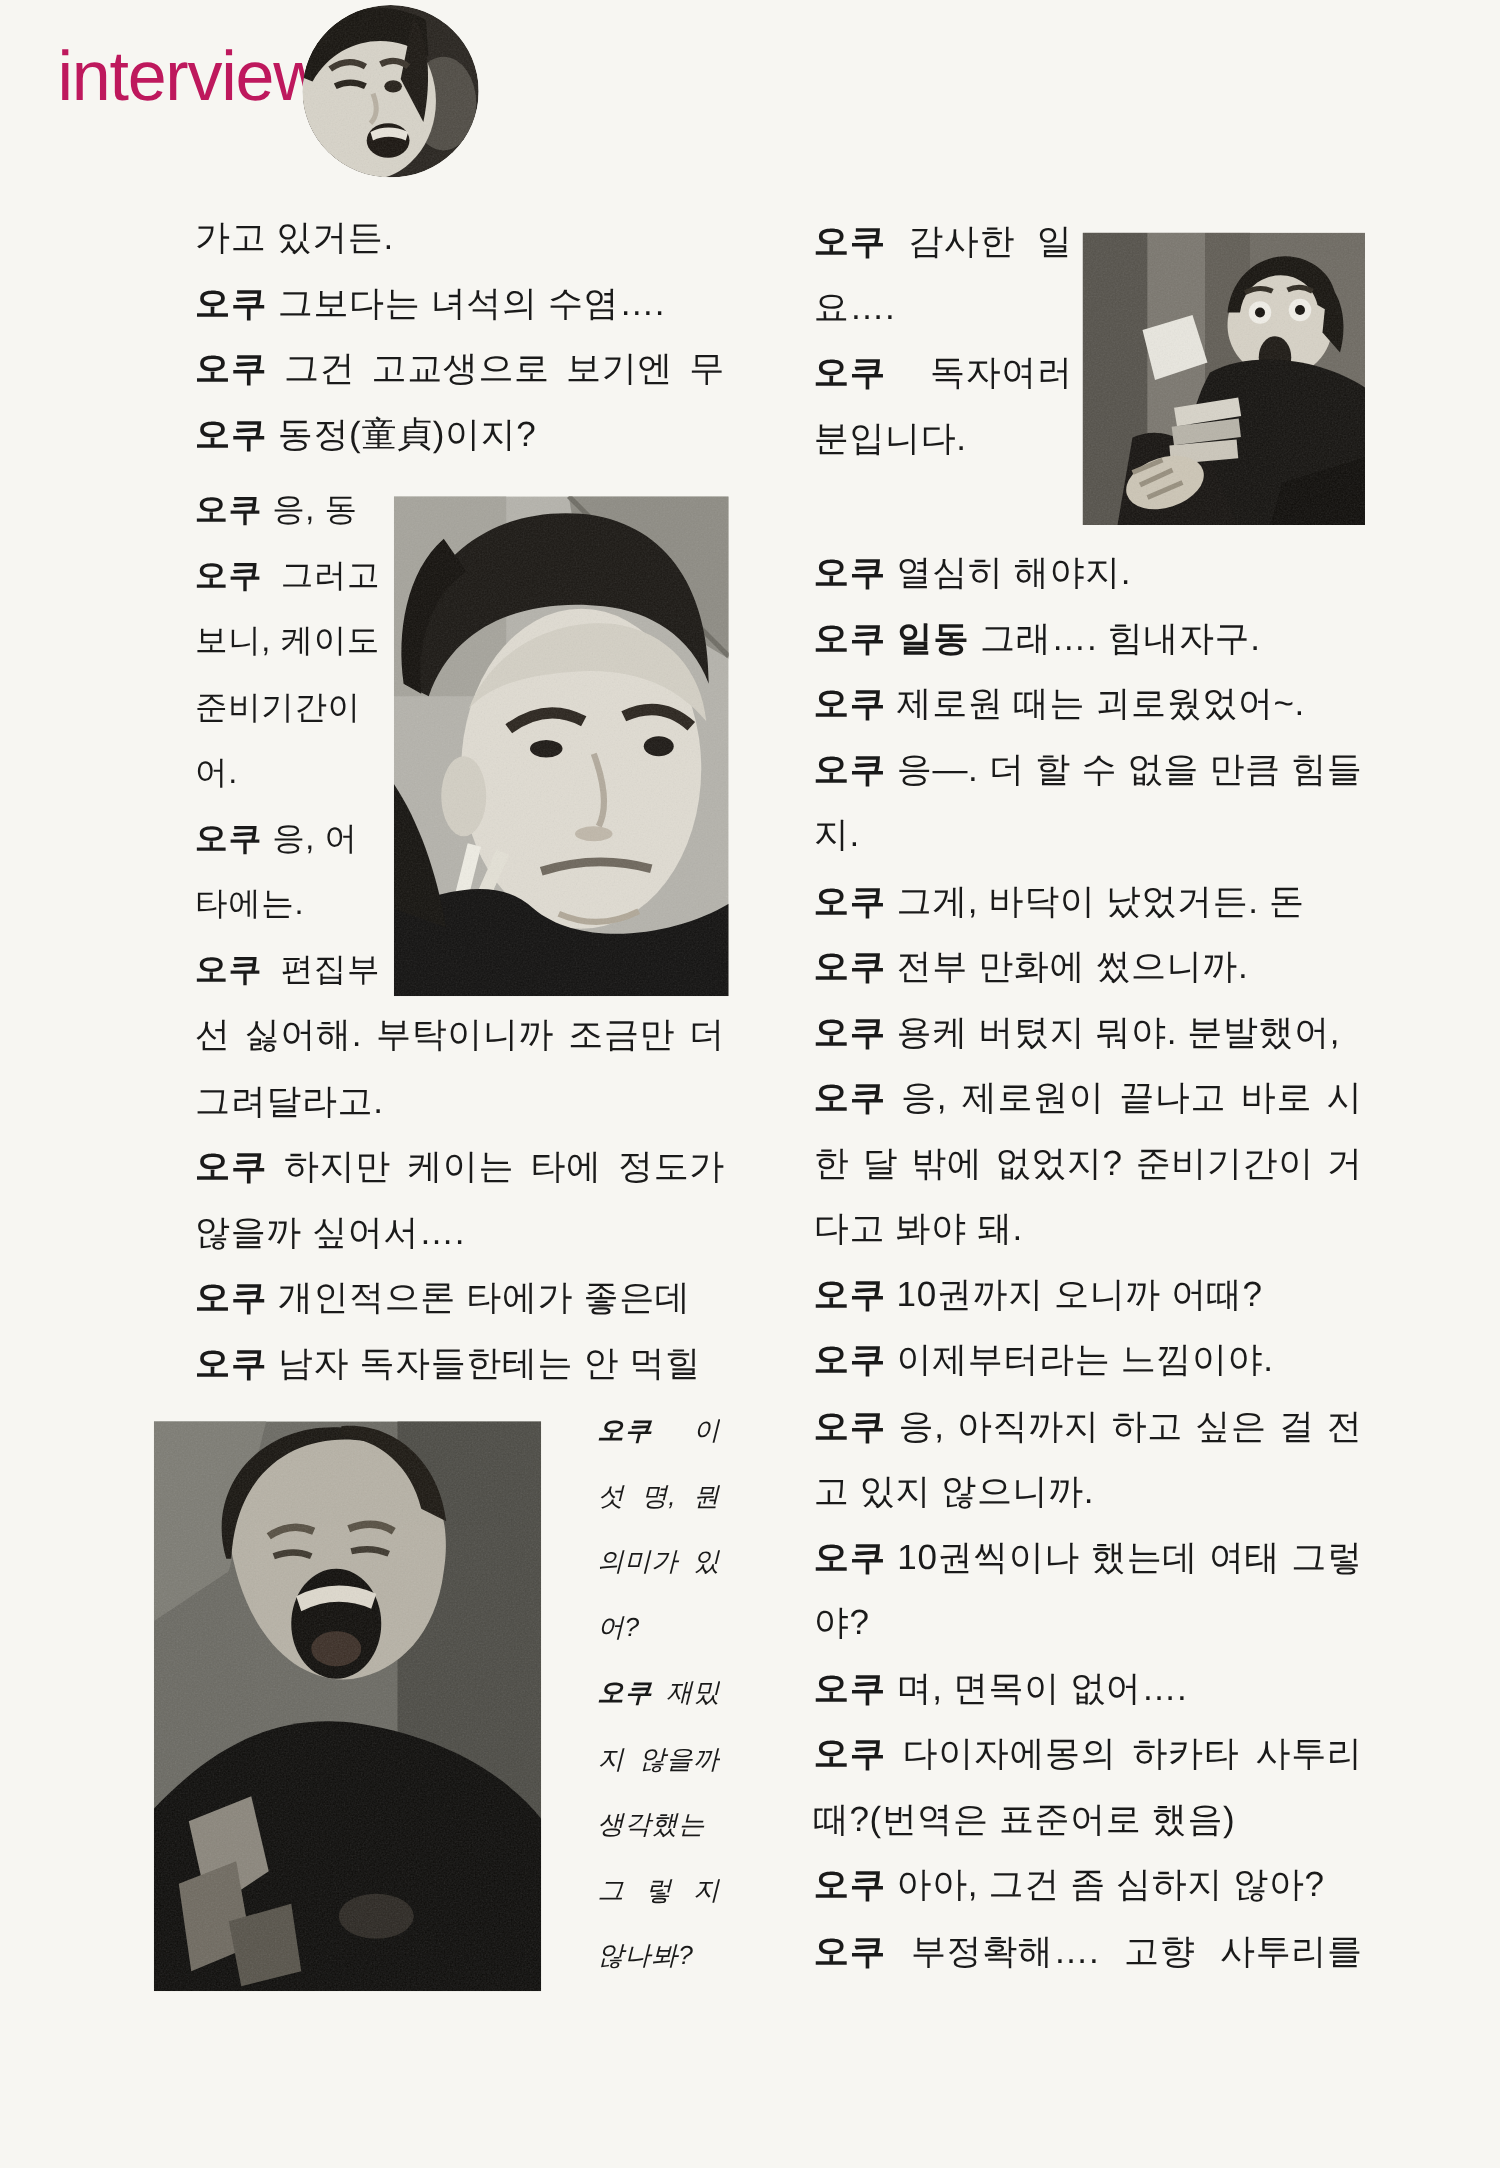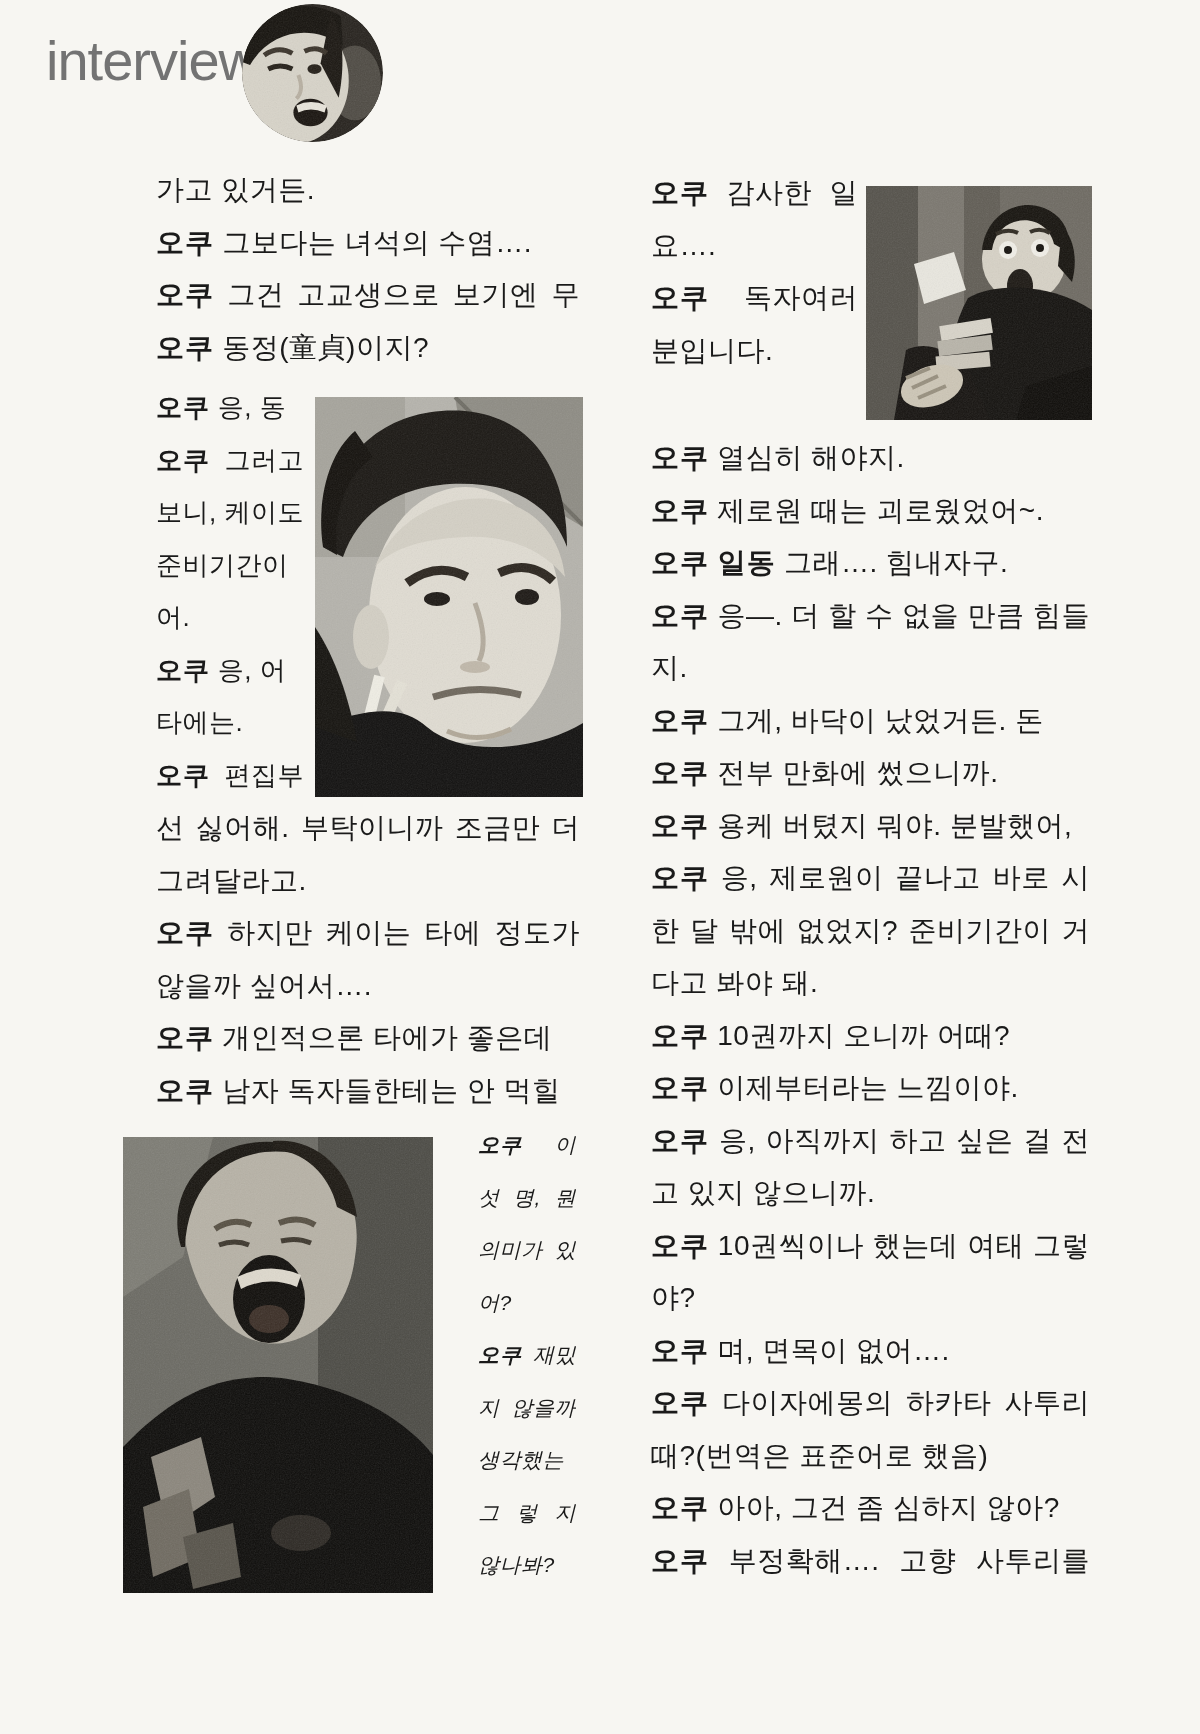--- a/index.html
+++ b/index.html
@@ -1,19 +1,19 @@
 <!DOCTYPE html>
 <html><head>
 <meta charset="utf-8">
 <style>
   html,body{margin:0;padding:0;}
   body{background:#e9e8e4;font-family:"Liberation Sans","DejaVu Sans",sans-serif;}
   #page{position:relative;width:1200px;height:1734px;background:#f7f6f2;overflow:hidden;color:#1a1a1a;}
   
-  #hdr-title{position:absolute;left:46px;top:28px;font-size:56px;letter-spacing:-1px;color:#737373;}
+  #hdr-title{position:absolute;left:46px;top:28px;font-size:56px;letter-spacing:-1px;color:#be185d;}
   #hdr-photo{position:absolute;left:242px;top:4px;width:141px;height:138px;border-radius:50%;overflow:hidden;}
   
   .ph{position:absolute;overflow:hidden;}
   .ph svg{display:block;width:100%;height:100%;}
   #ph-mid{left:315px;top:397px;width:268px;height:400px;}
   #ph-tr{left:866px;top:186px;width:226px;height:234px;}
   #ph-bot{left:123px;top:1137px;width:310px;height:456px;}
   
   .sec{position:absolute;}
   #sec-left-top{left:128px;top:164px;width:452px;}
@@ -201,22 +201,22 @@
   </div>
 
   <div class="sec" id="sec-right-narrow">
       <div class="ln j"><b class="sp">오쿠</b> <span>감사한 일이군</span></div>
       <div class="ln"><span>요….</span></div>
       <div class="ln j"><b class="sp">오쿠</b> <span>독자여러분 덕</span></div>
       <div class="ln"><span>분입니다.</span></div>
     </div>
   <div class="sec" id="sec-right-full">
       <div class="ln"><b class="sp">오쿠</b> <span>열심히 해야지.</span></div>
+      <div class="ln"><b class="sp">오쿠 일동</b> <span>그래…. 힘내자구.</span></div>
       <div class="ln"><b class="sp">오쿠</b> <span>제로원 때는 괴로웠었어~.</span></div>
-      <div class="ln"><b class="sp">오쿠 일동</b> <span>그래…. 힘내자구.</span></div>
       <div class="ln j"><b class="sp">오쿠</b> <span>응—.  더 할 수 없을 만큼 힘들었</span></div>
       <div class="ln"><span>지.</span></div>
       <div class="ln"><b class="sp">오쿠</b> <span>그게, 바닥이 났었거든. 돈이….</span></div>
       <div class="ln"><b class="sp">오쿠</b> <span>전부 만화에 썼으니까.</span></div>
       <div class="ln"><b class="sp">오쿠</b> <span>용케 버텼지 뭐야. 분발했어, 나도.</span></div>
       <div class="ln j"><b class="sp">오쿠</b> <span>응, 제로원이 끝나고 바로 시작했지.</span></div>
       <div class="ln j"><span>한 달 밖에 없었지? 준비기간이 거의 없었</span></div>
       <div class="ln"><span>다고 봐야 돼.</span></div>
       <div class="ln"><b class="sp">오쿠</b> <span>10권까지 오니까 어때?</span></div>
       <div class="ln"><b class="sp">오쿠</b> <span>이제부터라는 느낌이야.</span></div>

